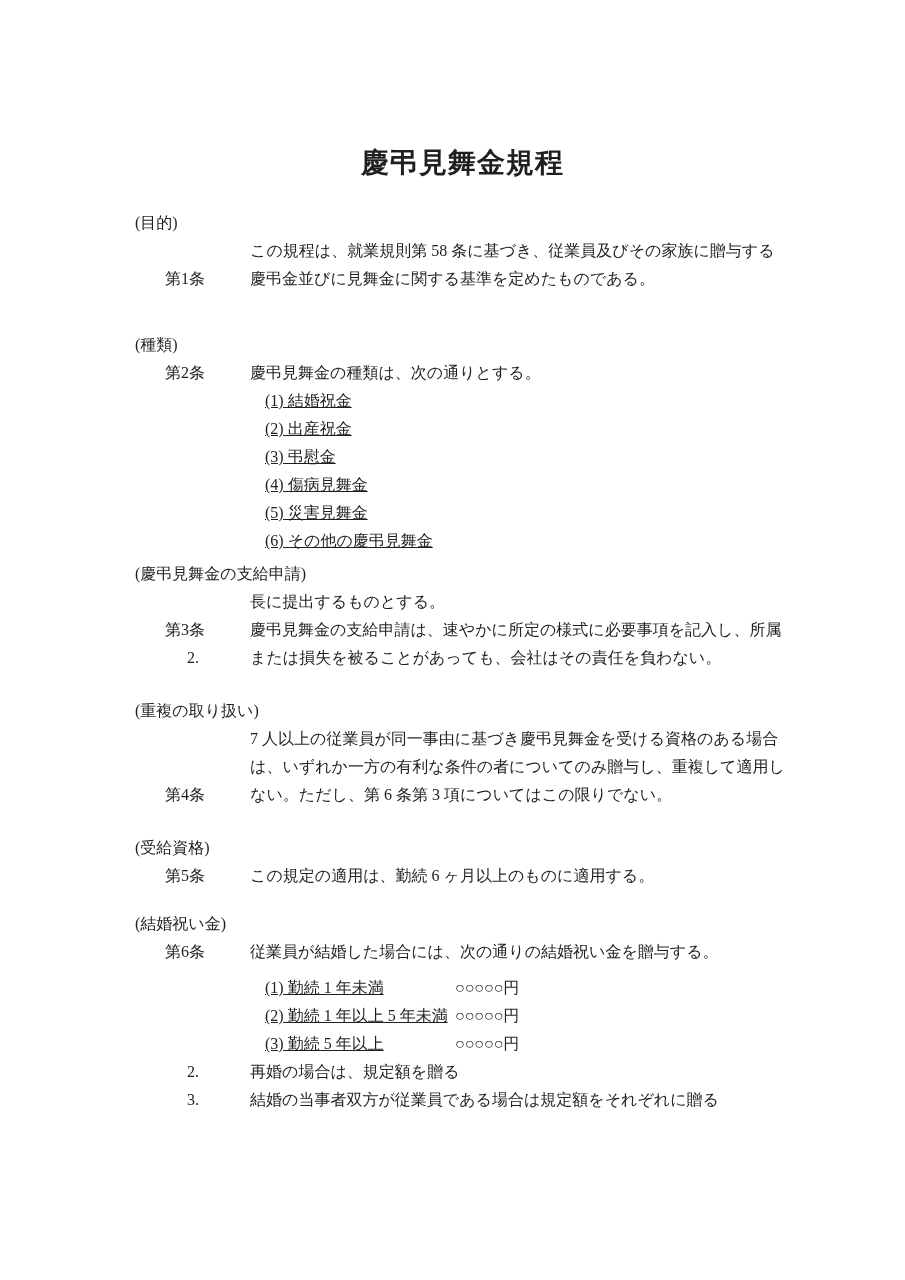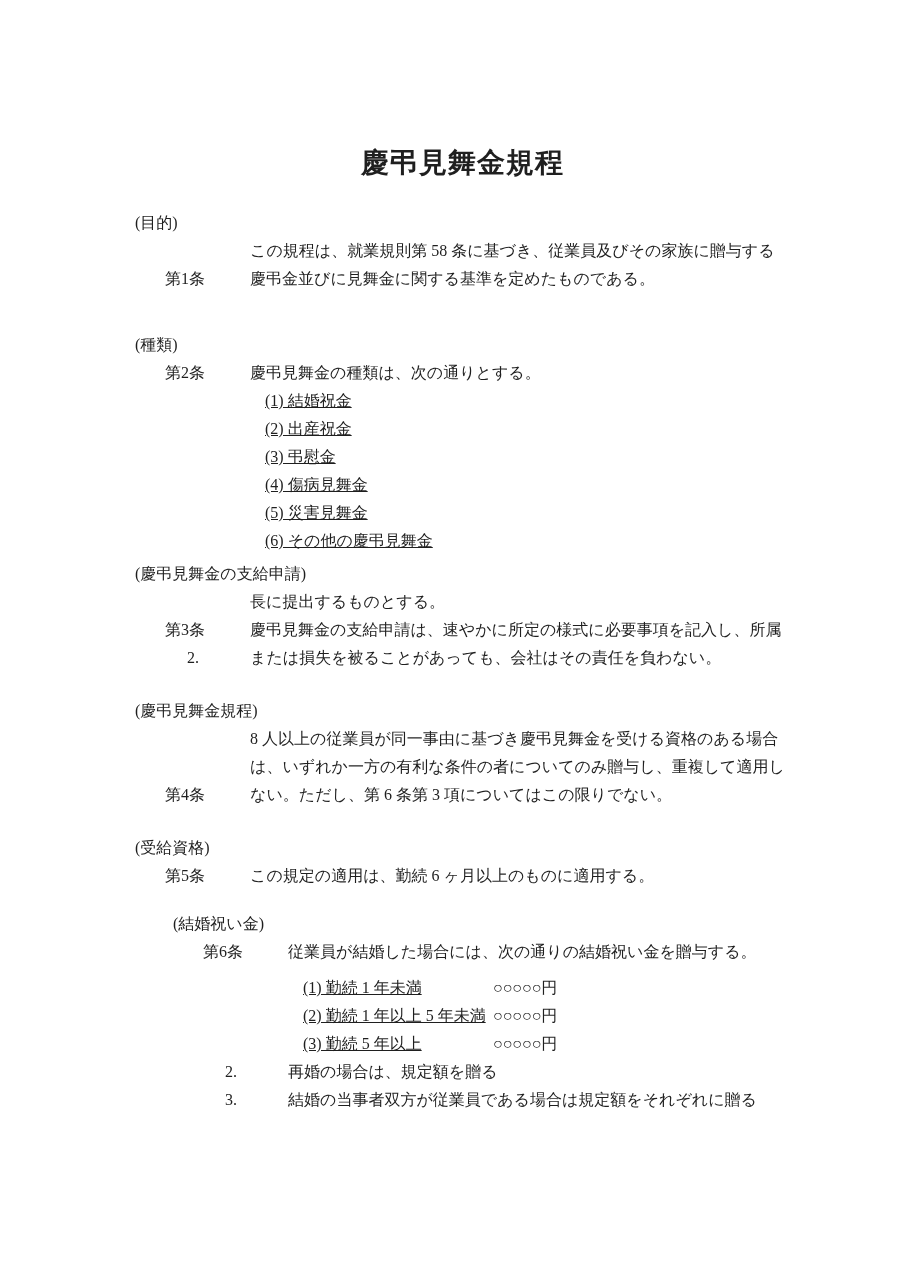--- a/index.html
+++ b/index.html
@@ -21,21 +21,21 @@
     text-align: center;
     line-height: 26px;
     letter-spacing: 1px;
   }
   .section { }
   .s1 { margin-top: 33px; }
   .s2 { margin-top: 38px; }
   .s3 { margin-top: 5px; }
   .s4 { margin-top: 25px; }
   .s5 { margin-top: 25px; }
-  .s6 { margin-top: 20px; margin-left: 38px; }
+  .s6 { margin-top: 20px; }
   .sec-heading { line-height: 28px; }
   .row { display: flex; align-items: flex-end; font-family: Liberation Serif, serif; }
   .num { flex: none; line-height: 28px; }
   .num.art { margin-left: 30px; width: 85px; }
   .num.para { margin-left: 52px; width: 63px; }
   .body { flex: none; width: 542px; }
   .line { line-height: 28px; }
   .list { margin-left: 130px; }
   .list.amounts { margin-top: 8px; }
   .list-row { position: relative; line-height: 28px; }
@@ -89,25 +89,25 @@
     </div>
     <div class="row">
       <span class="num para">2.</span>
       <div class="body">
         <div class="line">または損失を被ることがあっても、会社はその責任を負わない。</div>
       </div>
     </div>
   </div>
 
   <div class="section s4">
-    <div class="sec-heading">(慶弔見舞金規程)</div>
+    <div class="sec-heading">(重複の取り扱い)</div>
     <div class="row">
       <span class="num art">第4条</span>
       <div class="body">
-        <div class="line">8 人以上の従業員が同一事由に基づき慶弔見舞金を受ける資格のある場合</div>
+        <div class="line">7 人以上の従業員が同一事由に基づき慶弔見舞金を受ける資格のある場合</div>
         <div class="line">は、いずれか一方の有利な条件の者についてのみ贈与し、重複して適用し</div>
         <div class="line">ない。ただし、第 6 条第 3 項についてはこの限りでない。</div>
       </div>
     </div>
   </div>
 
   <div class="section s5">
     <div class="sec-heading">(受給資格)</div>
     <div class="row">
       <span class="num art">第5条</span>

